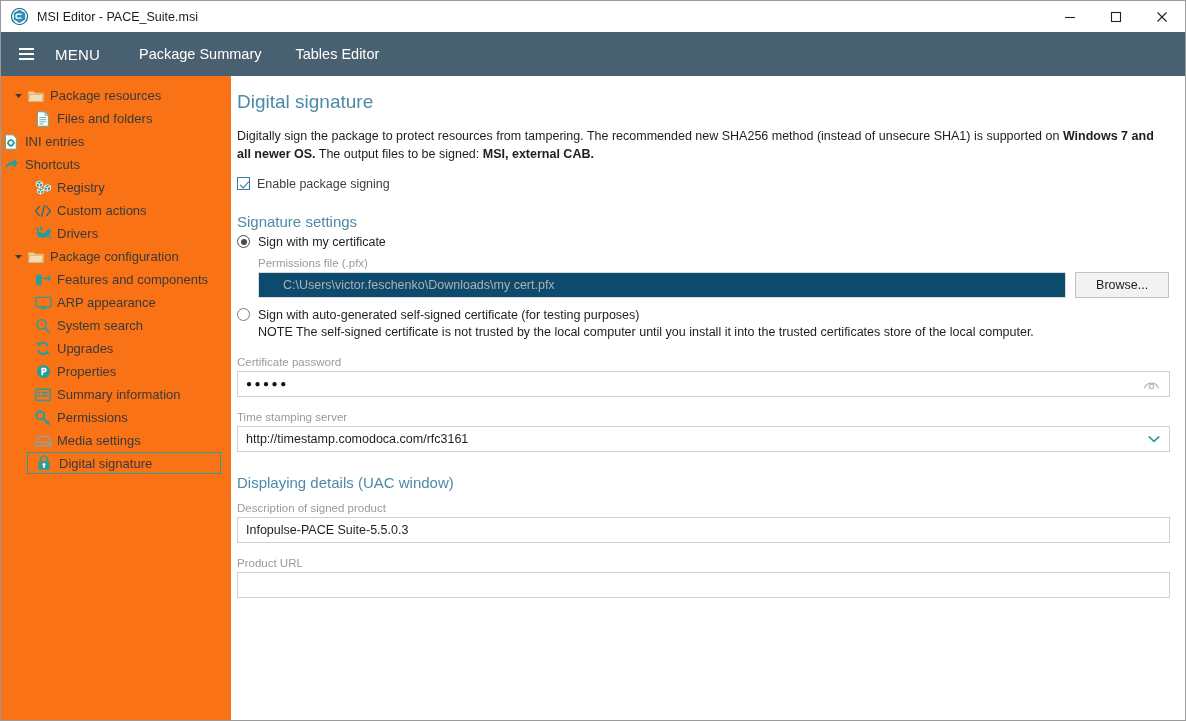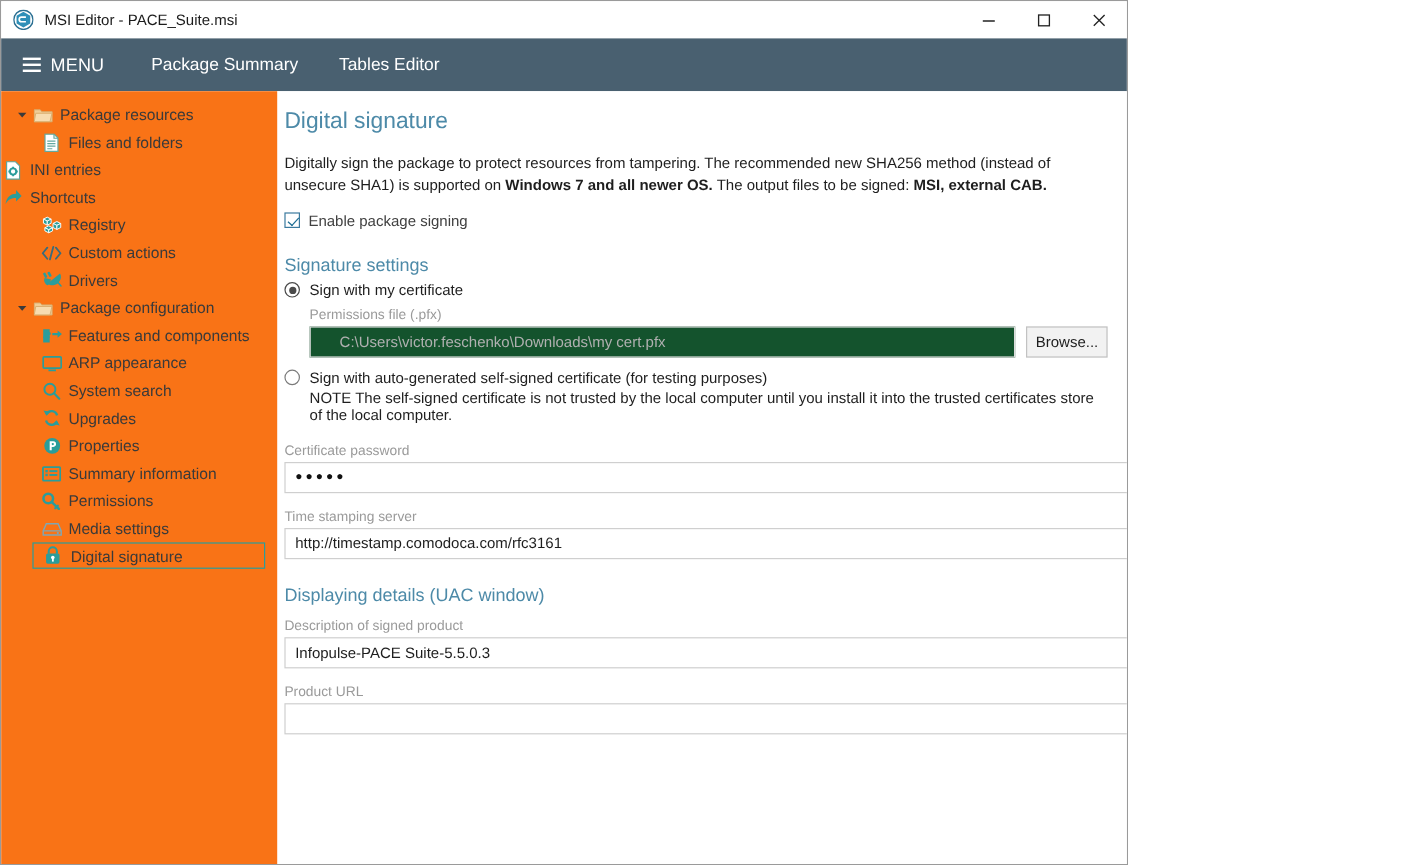--- a/index.html
+++ b/index.html
@@ -9,21 +9,21 @@
   body {
     width: 1186px;
     height: 721px;
     font-family: "Liberation Sans", sans-serif;
     background: #ffffff;
     overflow: hidden;
     -webkit-font-smoothing: antialiased;
   }
   .app-window {
     position: relative;
-    width: 940px;
+    width: 1186px;
     height: 721px;
     box-sizing: border-box;
     border: 1px solid #9a9a9a;
     background: #ffffff;
     display: flex;
     flex-direction: column;
   }
 
   
   .titlebar {
@@ -65,21 +65,21 @@
   .tabbar {
     height: 44px;
     background: #496070;
     display: flex;
     align-items: stretch;
     flex: 0 0 auto;
   }
   .menu-btn {
     display: flex;
     align-items: center;
-    gap: 8px;
+    gap: 21px;
     padding: 0 22px 0 18px;
     color: #ffffff;
     font-size: 15px;
     letter-spacing: 0.2px;
   }
   .hamburger {
     display: inline-flex;
     flex-direction: column;
     justify-content: center;
     gap: 3px;
@@ -254,21 +254,21 @@
     border: 1px solid #cfcfcf;
     background: #ffffff;
     font-size: 12.5px;
     color: #1e1e1e;
     padding: 0 8px;
     display: flex;
     align-items: center;
     line-height: 1;
   }
   .txtinput.readonly {
-    background: #14532d;
+    background: #0c4a6e;
     color: #b0b0b0;
     border-color: #dcdcdc;
     padding-left: 24px;
   }
   .btn {
     width: 96px;
     height: 26px;
     box-sizing: border-box;
     border: 1px solid #c2c2c2;
     background: #f2f2f2;

